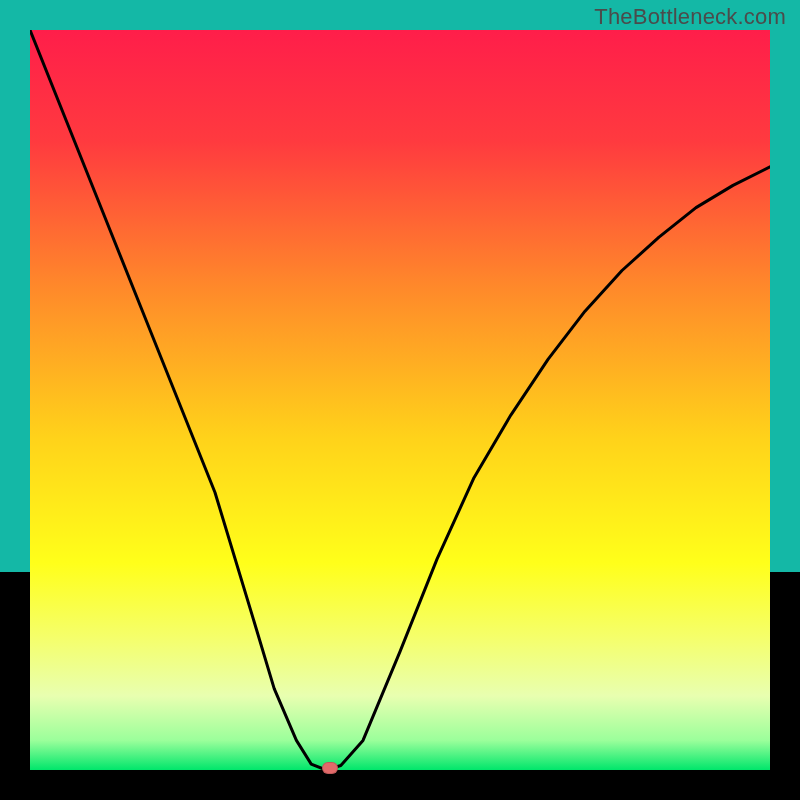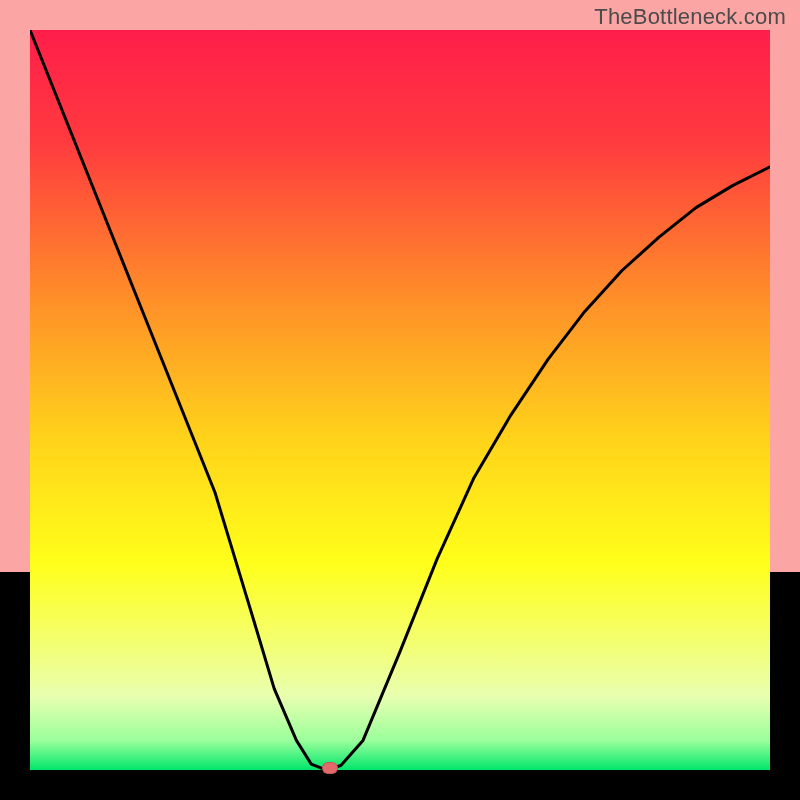--- a/index.html
+++ b/index.html
@@ -8,21 +8,21 @@
     width: 800px;
     height: 800px;
     overflow: hidden;
     background: #000;
     font-family: Arial, Helvetica, sans-serif;
   }
   .frame {
     position: relative;
     width: 800px;
     height: 572px;
-    background: #fca5a5;
+    background: #14b8a6;
   }
   .watermark {
     position: absolute;
     top: 4px;
     right: 14px;
     color: #4b4b4b;
     font-size: 22px;
     font-weight: 500;
     letter-spacing: 0.2px;
     user-select: none;

